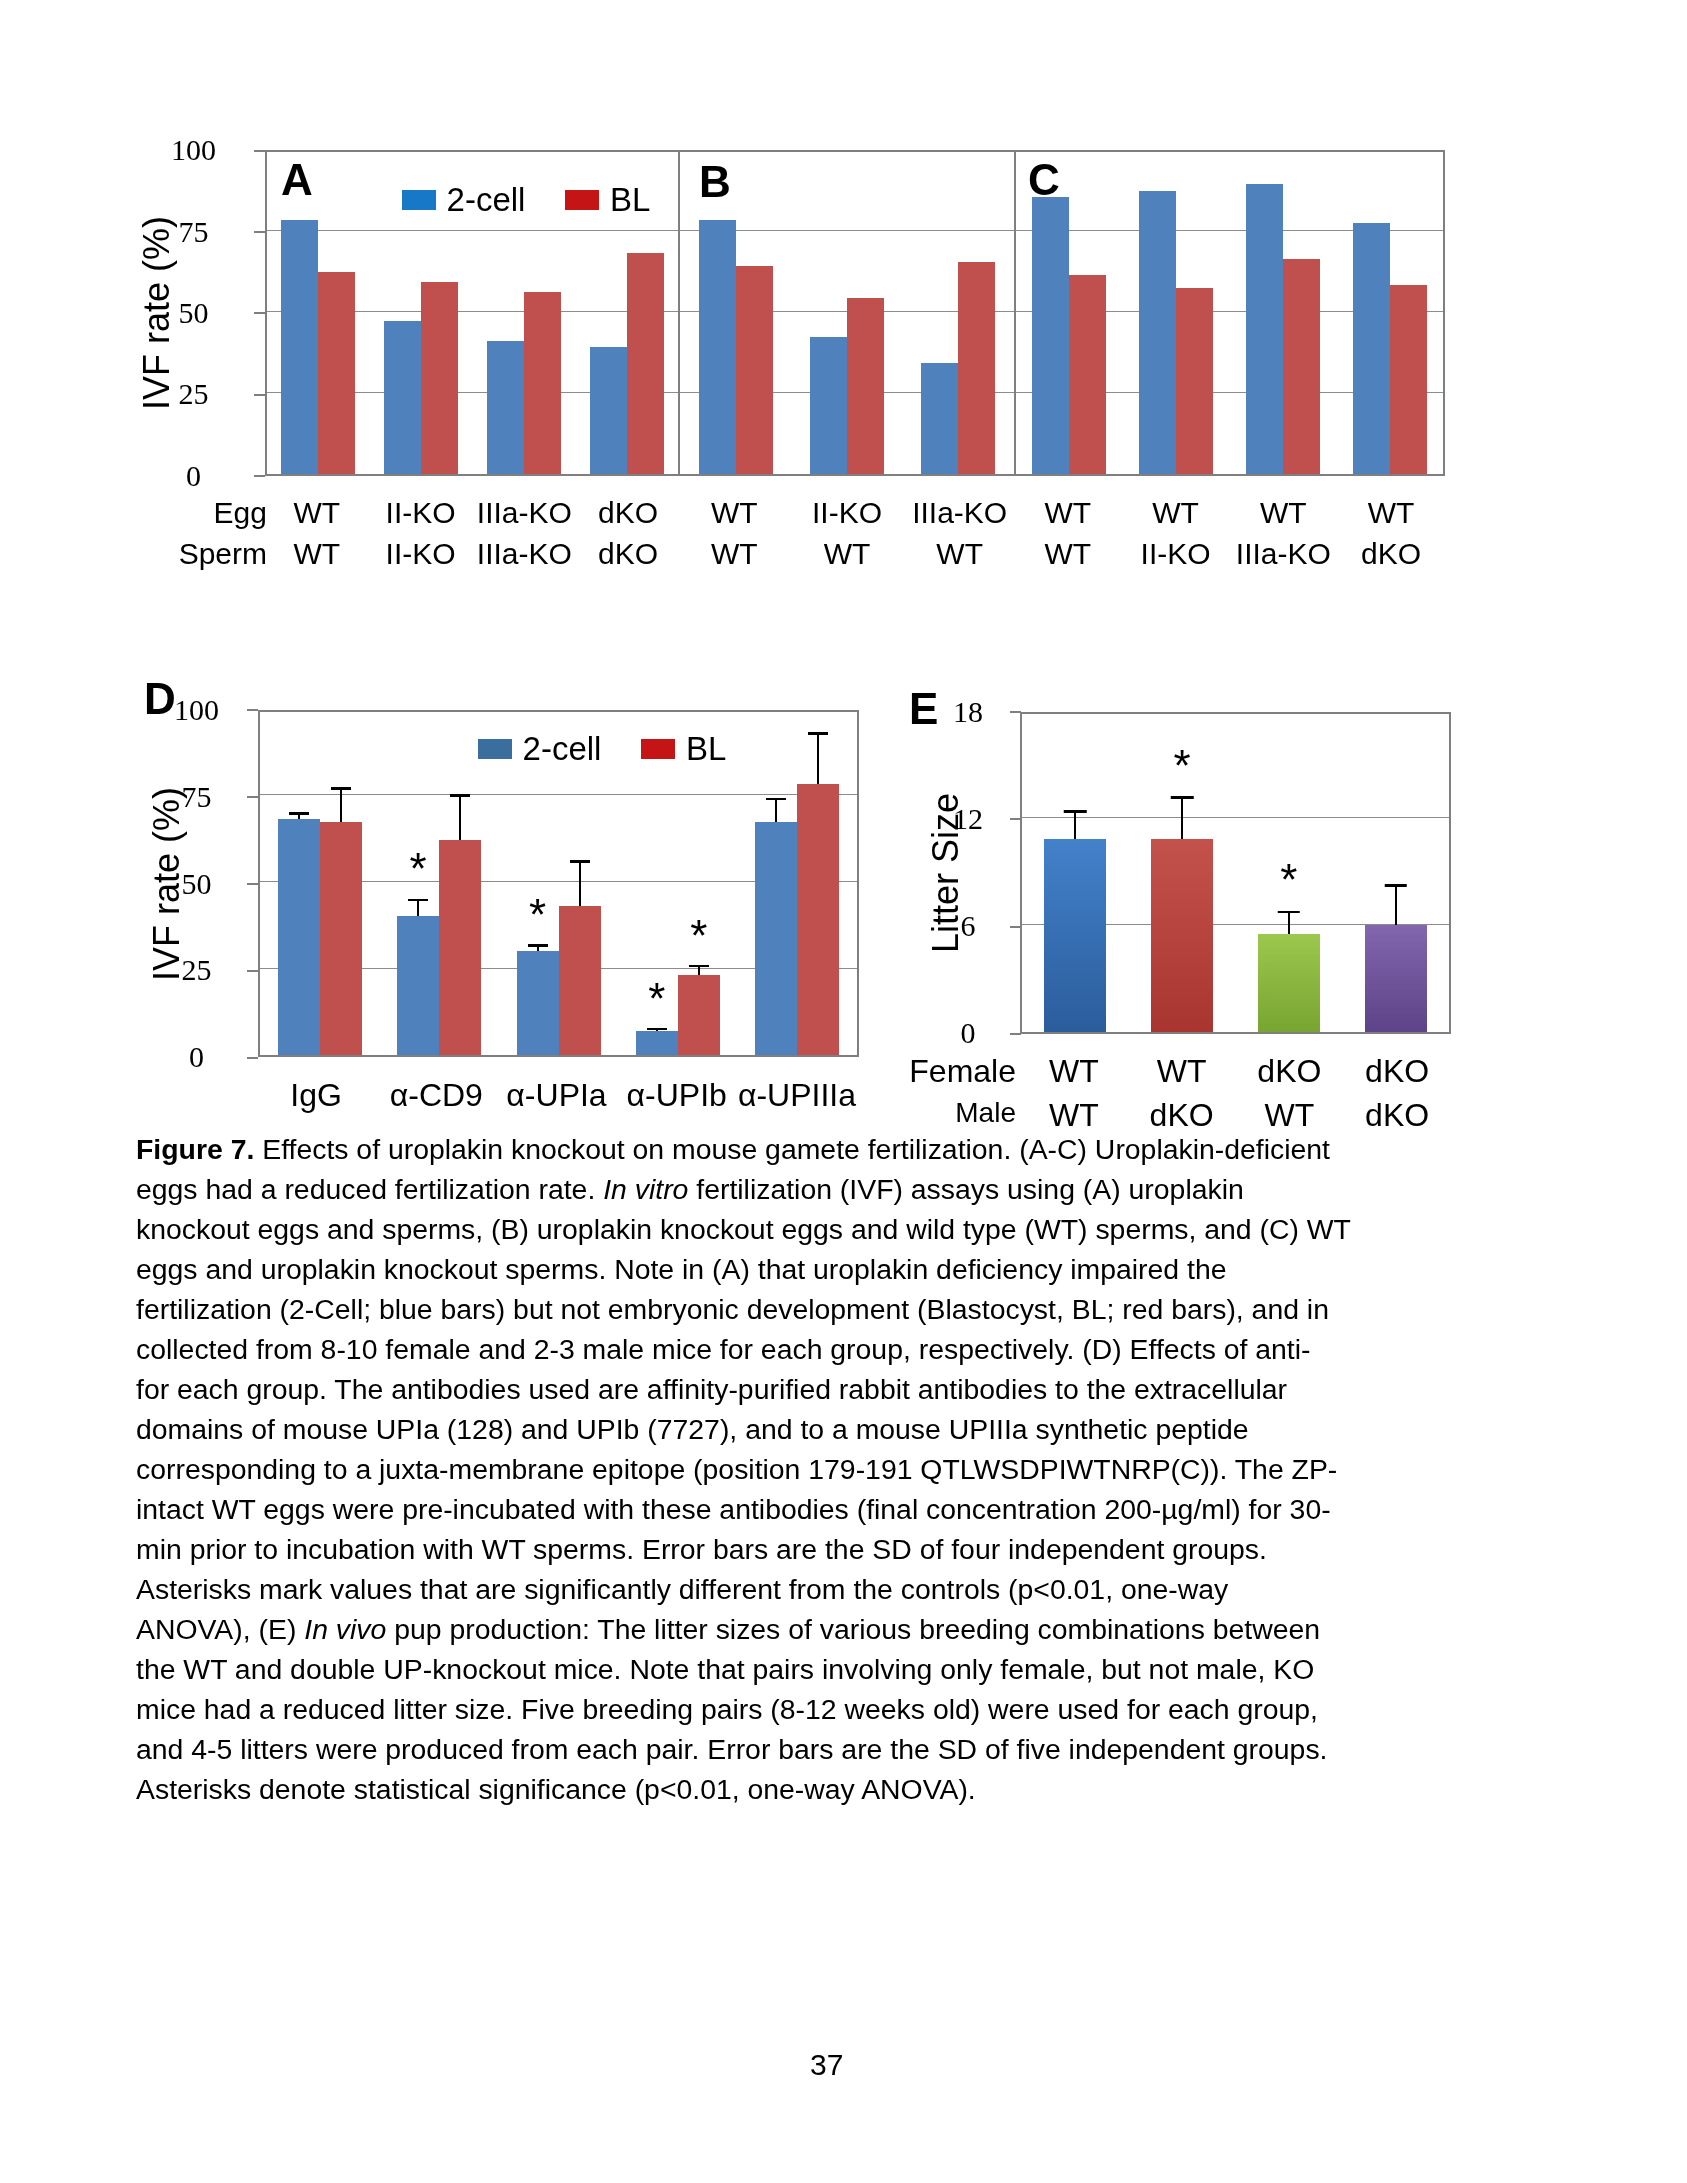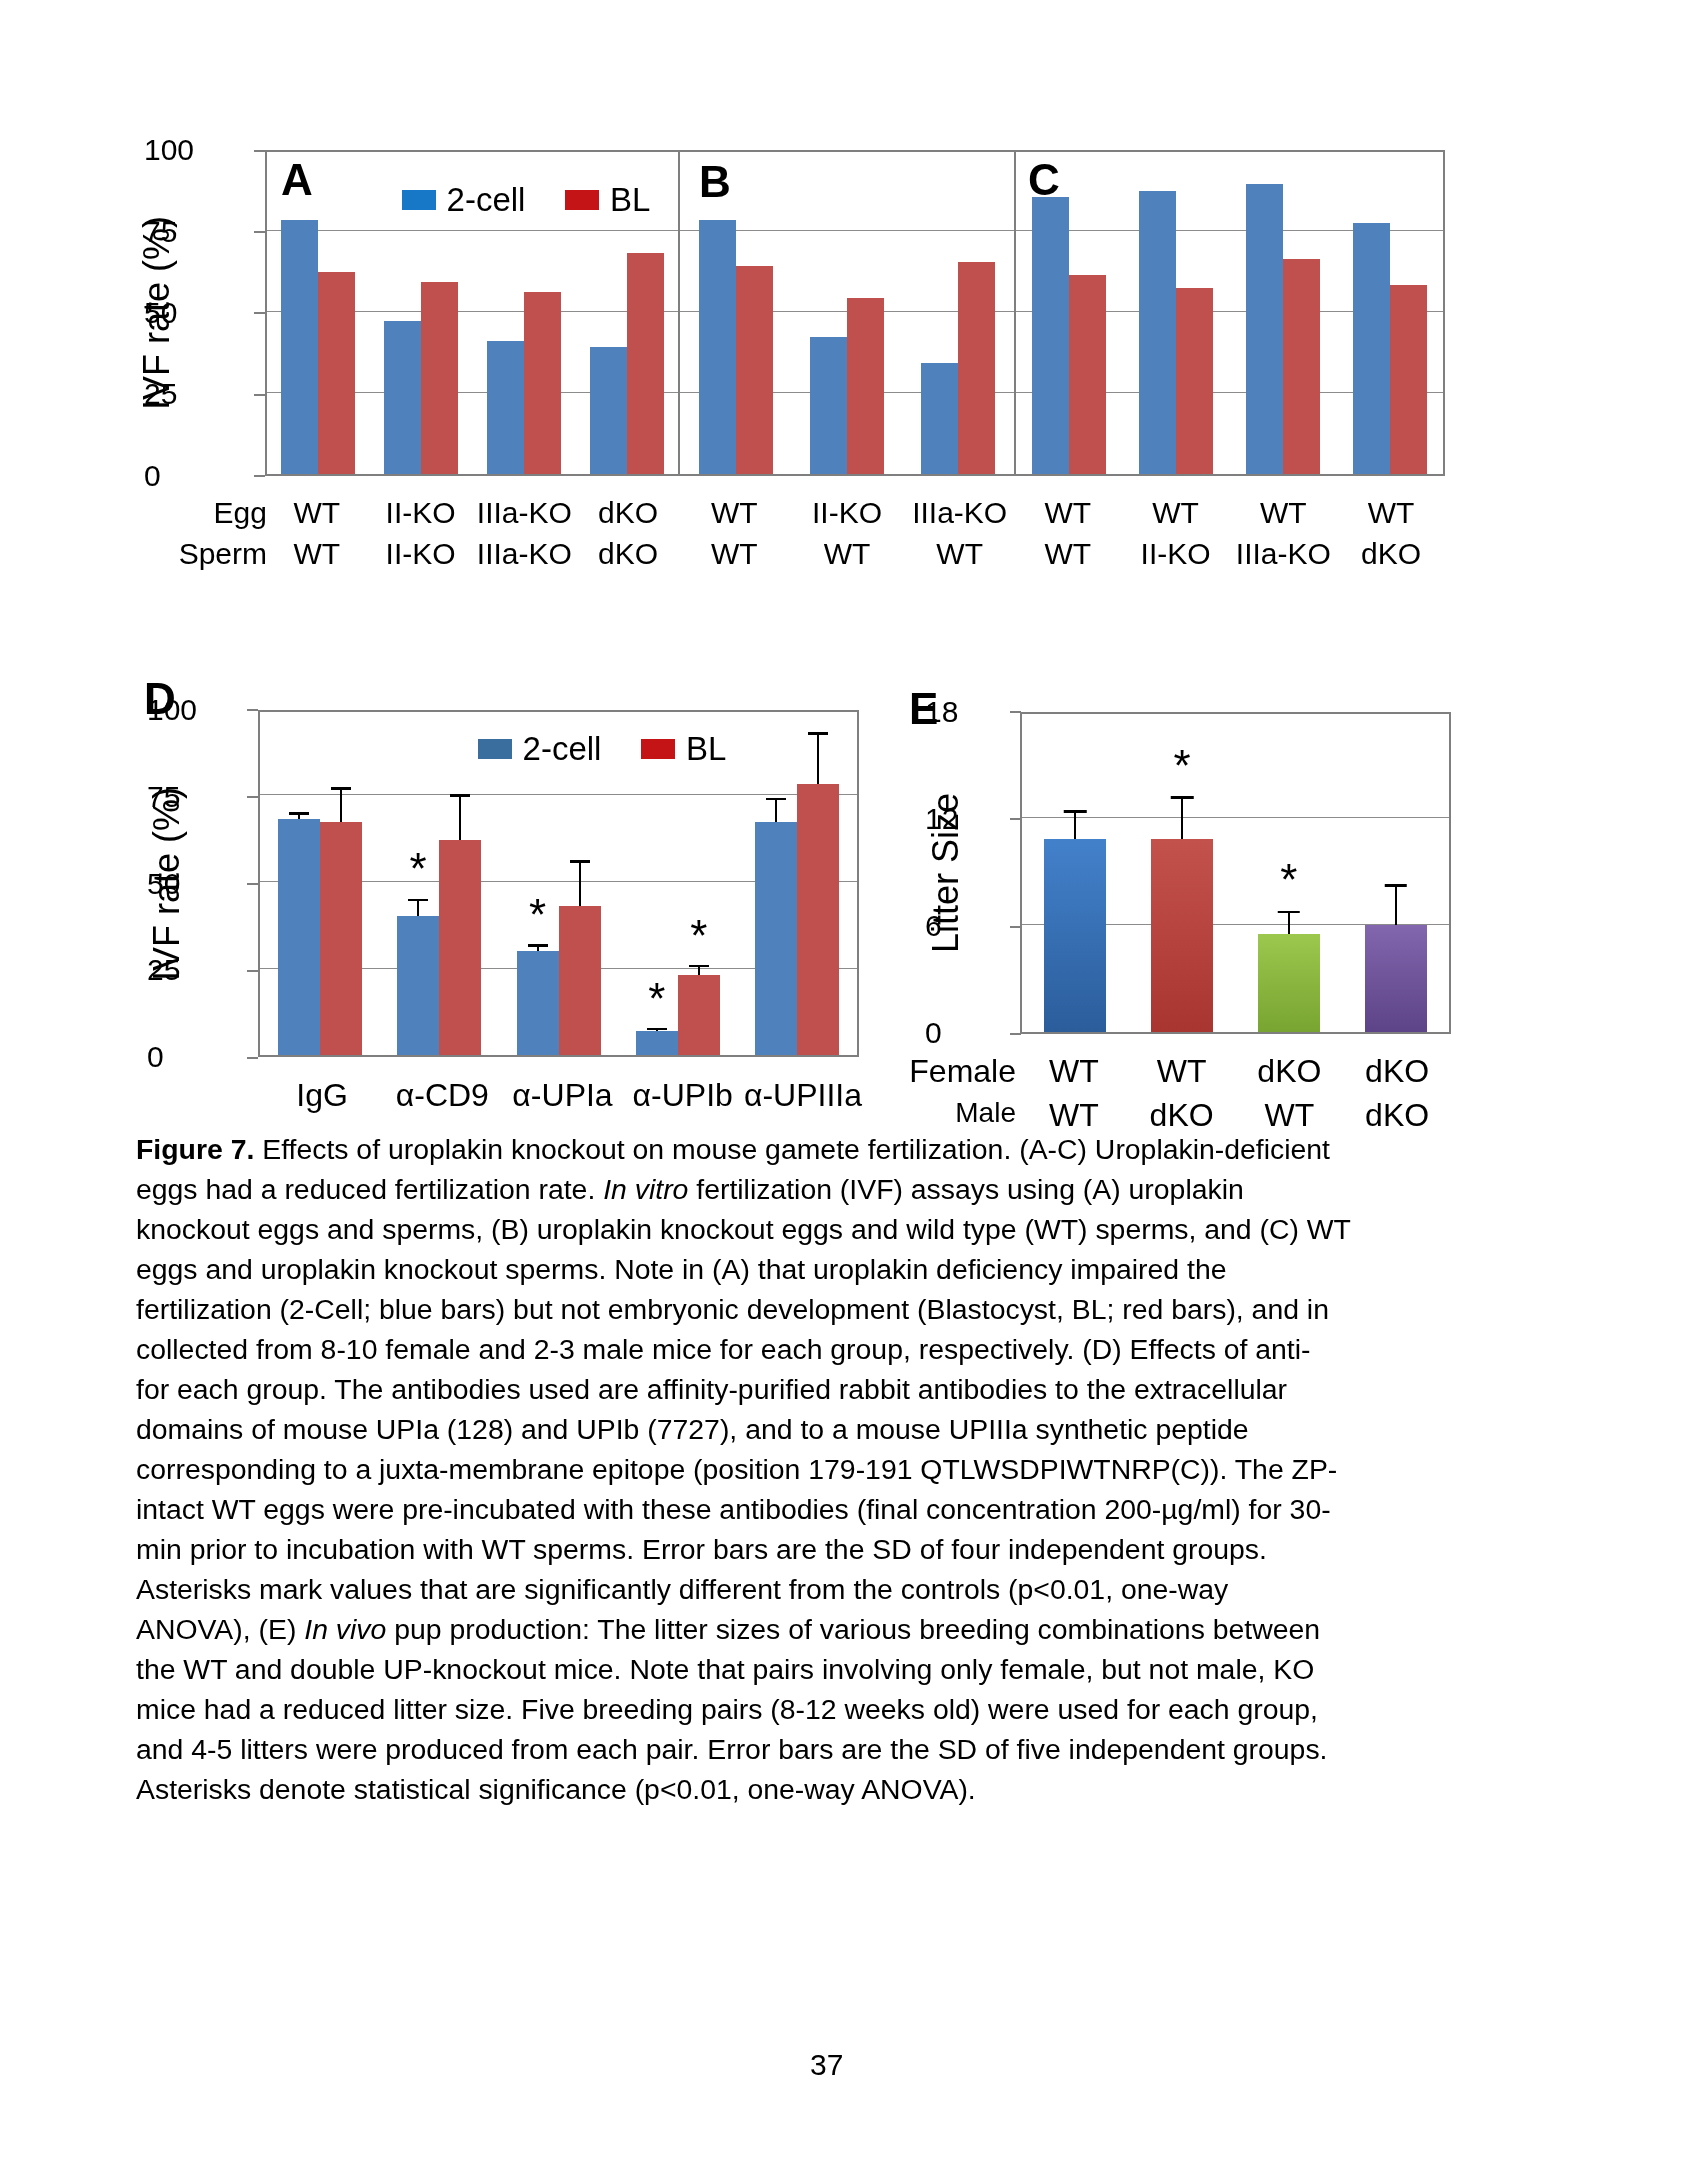--- a/index.html
+++ b/index.html
@@ -24,21 +24,21 @@
   .bar{position:relative;}
   .bar-blue{background:#4F81BD;}
   .bar-red{background:#C0504D;}
   .e-blue{background:linear-gradient(180deg,#4381CB 0%,#2B5D9B 100%);}
   .e-red{background:linear-gradient(180deg,#C4524C 0%,#A93530 100%);}
   .e-green{background:linear-gradient(180deg,#9CC84E 0%,#78A431 100%);}
   .e-purple{background:linear-gradient(180deg,#8266AE 0%,#5D4387 100%);}
   .errline{position:absolute;left:50%;transform:translateX(-50%);bottom:100%;width:2px;background:#000;}
   .errcap{position:absolute;left:50%;transform:translateX(-50%);width:20px;height:2.6px;background:#000;}
   .sig{position:absolute;left:50%;transform:translateX(-50%);font-size:44px;line-height:0.9;font-weight:400;}
-  .ytick{position:absolute;text-align:left;font-size:30px;transform:translateY(-50%);}
+  .ytick{position:absolute;text-align:center;font-size:30px;transform:translateY(-50%);font-family:Liberation Serif, serif;}
   .tickmark{position:absolute;height:2px;background:#7f7f7f;}
   .ylabel{position:absolute;font-size:36px;white-space:nowrap;transform:translate(-50%,-50%) rotate(-90deg);}
   .letter{position:absolute;font-size:44px;font-weight:600;}
   .legend{position:absolute;display:flex;align-items:center;font-size:33px;white-space:nowrap;}
   .swatch{display:inline-block;width:34px;height:20px;margin-right:10.6px;}
   .xrow{position:absolute;display:flex;font-size:30px;}
   .xrow .cell{flex:1;text-align:center;white-space:nowrap;}
   .rowheader{position:absolute;text-align:right;font-size:30px;}
   .caption{position:absolute;left:136px;top:1129px;width:1429px;font-size:28.4px;line-height:40px;}
   .cap-line{white-space:nowrap;}
@@ -238,21 +238,21 @@
               <div class="errline" style="height: 24px;"></div>
               <div class="errcap" style="bottom: calc(100% + 21.7px);"></div>
             </div>
             <div class="bar bar-red" style="width: 42px; height: 271px;">
               <div class="errline" style="height: 52px;"></div>
               <div class="errcap" style="bottom: calc(100% + 49px);"></div>
             </div>
           </div>
         </div>
       </div>
-      <div class="xrow" style="left: 262px; width: 601px; top: 1077px; font-size: 32px;">
+      <div class="xrow" style="left: 256px; width: 601px; top: 1077px; font-size: 32px;">
         <div class="cell">IgG</div>
         <div class="cell">α-CD9</div>
         <div class="cell">α-UPIa</div>
         <div class="cell">α-UPIb</div>
         <div class="cell">α-UPIIIa</div>
       </div>
       <div class="legend" style="left: 478px; top: 730px;">
         <div class="swatch" style="background: rgb(58, 110, 159);"></div>
         <div style="margin-right: 40px;">2-cell</div>
         <div class="swatch" style="background: rgb(196, 20, 21);"></div>

